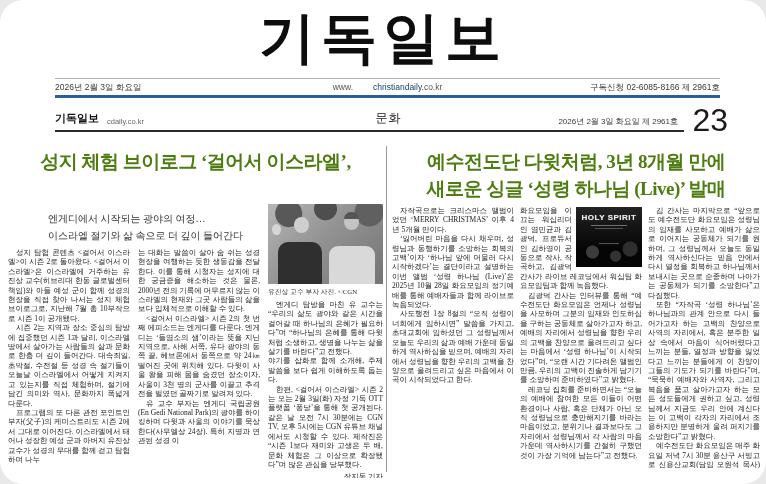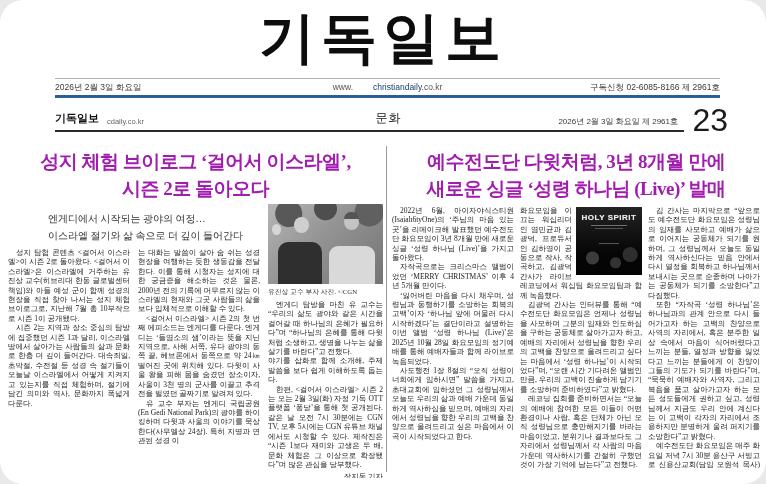--- a/index.html
+++ b/index.html
@@ -34,21 +34,21 @@
   .sb-line{ position:absolute; left:0; right:38px; bottom:0; height:2px; background:#2b2b2b; }
   .sb-page{ position:absolute; right:-6px; bottom:-7px; font-size:32px; color:#1a1a1a; font-family:"Liberation Sans",sans-serif; }
   
   .articles{ position:absolute; top:140px; left:0; right:0; bottom:0; }
   .article-divider{ position:absolute; left:386px; top:6px; height:326px; width:1px; background:#9a9a9a; }
   article{ position:absolute; top:0; bottom:0; }
   .art-left{ left:8px; width:375px; }
   .art-right{ left:392px; width:368px; }
   .headline{
     position:absolute; top:8px; left:0; right:0; text-align:center;
-    font-size:19px; line-height:27px; font-weight:bold; color:#a21caf; letter-spacing:-0.5px;
+    font-size:19px; line-height:27px; font-weight:bold; color:#4d7c0f; letter-spacing:-0.5px;
   }
   .subtitle{
     position:absolute; top:70px; left:40px; width:215px;
     font-size:10px; line-height:17px; color:#2c2c2c;
   }
   .body-col{
     position:absolute; font-size:7.5px; line-height:9.4px; text-align:justify;
     color:#202020; overflow:hidden;
   }
   .para{ margin:0; }
@@ -75,21 +75,21 @@
   .fig-body-r{ right:8px; bottom:-4px; width:46px; height:42px; background:#d9d9d9; border-radius:9px 9px 0 0; }
   .fig-head-r{ right:24px; top:10px; width:15px; height:16px; background:#c4c4c4; border-radius:50%; }
   .fig-hair-r{ right:24px; top:8px;  width:15px; height:7px;  background:#555;    border-radius:7px 7px 0 0; }
   .caption{ position:absolute; top:147px; left:260px; width:115px; font-size:6.8px; color:#333; }
   
   .art-right .col1{ top:66px; left:0;    width:122px; height:262px; }
   .art-right .col2{ top:66px; left:128px; width:122px; height:262px; }
   .art-right .col3{ top:66px; left:256px; width:112px; height:262px; }
   
   .album{
-    float:right; width:66px; height:68px; margin:1px 0 3px 4px; position:relative;
+    float:right; width:66px; height:60px; margin:1px 0 3px 4px; position:relative;
     background:
       radial-gradient(circle at 25% 75%, #3c3c3c 0 6px, transparent 7px),
       radial-gradient(circle at 60% 82%, #333 0 5px, transparent 6px),
       radial-gradient(circle at 82% 70%, #2e2e2e 0 7px, transparent 8px),
       linear-gradient(#232323,#050505 70%);
     overflow:hidden;
   }
   .album-title{
     margin-top:6px; text-align:center; color:#ececec; font-weight:bold;
     font-size:8px; letter-spacing:0.5px; font-family:"Liberation Sans",sans-serif;
@@ -121,38 +121,38 @@
     <span class="sb-page">23</span>
     <div class="sb-line"></div>
   </div>
 
   <div class="articles">
     <div class="article-divider"></div>
 
     <article class="art-left">
       <div class="headline">
         <div>성지 체험 브이로그 ‘걸어서 이스라엘’,</div>
-        <div>시즌 2로 돌아오다</div>
       </div>
       <div class="subtitle">
         <div>엔게디에서 시작되는 광야의 여정…</div>
         <div>이스라엘 절기와 삶 속으로 더 깊이 들어간다</div>
       </div>
       <div class="photo">
         <div class="fig fig-hand-l"></div>
         <div class="fig fig-body-l"></div>
         <div class="fig fig-head-l"></div>
         <div class="fig fig-body-r"></div>
         <div class="fig fig-head-r"></div>
         <div class="fig fig-hair-r"></div>
       </div>
       <div class="caption">유진상 교수 부자 사진. ©CGN</div>
       <div class="body-col col1">
           <p class="para ind">성지 탐험 콘텐츠 &lt;걸어서 이스라엘&gt;이 시즌 2로 돌아왔다. &lt;걸어서 이스라엘&gt;은 이스라엘에 거주하는 유진상 교수(히브리대 한동 글로벌센터 책임)와 아들 예성 군이 함께 성경의 현장을 직접 찾아 나서는 성지 체험 브이로그로, 지난해 7월 총 10부작으로 시즌 1이 공개됐다.</p>
           <p class="para ind">시즌 2는 지역과 장소 중심의 탐방에 집중했던 시즌 1과 달리, 이스라엘 땅에서 살아가는 사람들의 삶과 문화로 한층 더 깊이 들어간다. 대속죄일, 초막절, 수전절 등 성경 속 절기들이 오늘날 이스라엘에서 어떻게 지켜지고 있는지를 직접 체험하며, 절기에 담긴 의미와 역사, 문화까지 폭넓게 다룬다.</p>
+          <p class="para ind">프로그램의 또 다른 관전 포인트인 부자(父子)의 케미스트리도 시즌 2에서 그대로 이어진다. 이스라엘에서 태어나 성장한 예성 군과 아버지 유진상 교수가 성경의 무대를 함께 걷고 탐험하며 나누</p>
         </div>
       <div class="body-col col2">
           <p class="para">는 대화는 말씀이 살아 숨 쉬는 성경 현장을 여행하는 듯한 생동감을 전달한다. 이를 통해 시청자는 성지에 대한 궁금증을 해소하는 것은 물론, 2000년 전의 기록에 머무르지 않는 이스라엘의 현재와 그곳 사람들의 삶을 보다 입체적으로 이해할 수 있다.</p>
           <p class="para ind">&lt;걸어서 이스라엘&gt; 시즌 2의 첫 번째 에피소드는 엔게디를 다룬다. 엔게디는 ‘들염소의 샘’이라는 뜻을 지닌 지역으로, 사해 서쪽, 유다 광야의 동쪽 끝, 헤브론에서 동쪽으로 약 24㎞ 떨어진 곳에 위치해 있다. 다윗이 사울 왕을 피해 몸을 숨겼던 장소이자, 사울이 3천 명의 군사를 이끌고 추격전을 벌였던 골짜기로 알려져 있다.</p>
           <p class="para ind">유 교수 부자는 엔게디 국립공원(En Gedi National Park)의 광야를 하이킹하며 다윗과 사울의 이야기를 묵상한다(사무엘상 24장). 특히 지명과 연관된 성경 이</p>
         </div>
       <div class="body-col col3">
         <div>
             <p class="para ind">엔게디 탐방을 마친 유 교수는 “우리의 삶도 광야와 같은 시간을 걸어갈 때 하나님의 은혜가 필요하다”며 “하나님의 은혜를 통해 다윗처럼 소생하고, 생명을 나누는 삶을 살기를 바란다”고 전했다.</p>
             <p class="para">야기를 삽화로 함께 소개해, 주제 말씀을 보다 쉽게 이해하도록 돕는다.</p>
@@ -161,21 +161,20 @@
         <div class="byline">장지동 기자</div>
       </div>
     </article>
 
     <article class="art-right">
       <div class="headline">
         <div>예수전도단 다윗처럼, 3년 8개월 만에</div>
         <div>새로운 싱글 ‘성령 하나님 (Live)’ 발매</div>
       </div>
       <div class="body-col col1">
-          <p class="para ind">2022년 6월, 아이자야식스티원(Isaiah6tyOne)의 ‘주님의 마음 있는 곳’을 리메이크해 발표했던 예수전도단 화요모임이 3년 8개월 만에 새로운 싱글 ‘성령 하나님 (Live)’을 가지고 돌아왔다.</p>
           <p class="para ind">자작곡으로는 크리스마스 앨범이었던 ‘MERRY CHRISTMAS’ 이후 4년 5개월 만이다.</p>
           <p class="para ind">‘잃어버린 마음을 다시 채우며, 성령님과 동행하기를 소망하는 회복의 고백’이자 ‘하나님 앞에 머물러 다시 시작하겠다’는 결단이라고 설명하는 이번 앨범 ‘성령 하나님 (Live)’은 2025년 10월 28일 화요모임의 정기예배를 통해 예배자들과 함께 라이브로 녹음되었다.</p>
           <p class="para ind">사도행전 1장 8절의 “오직 성령이 너희에게 임하시면” 말씀을 가지고, 초대교회에 임하셨던 그 성령님께서 오늘도 우리의 삶과 예배 가운데 동일하게 역사하심을 믿으며, 예배의 자리에서 성령님을 향한 우리의 고백을 찬양으로 올려드리고 싶은 마음에서 이 곡이 시작되었다고 한다.</p>
         </div>
       <div class="body-col col2">
         <div class="album">
           <div class="album-title">HOLY SPIRIT</div>
           <div class="album-bar"></div>
           <div class="album-bar b2"></div>
           <div class="album-bar b3"></div>

